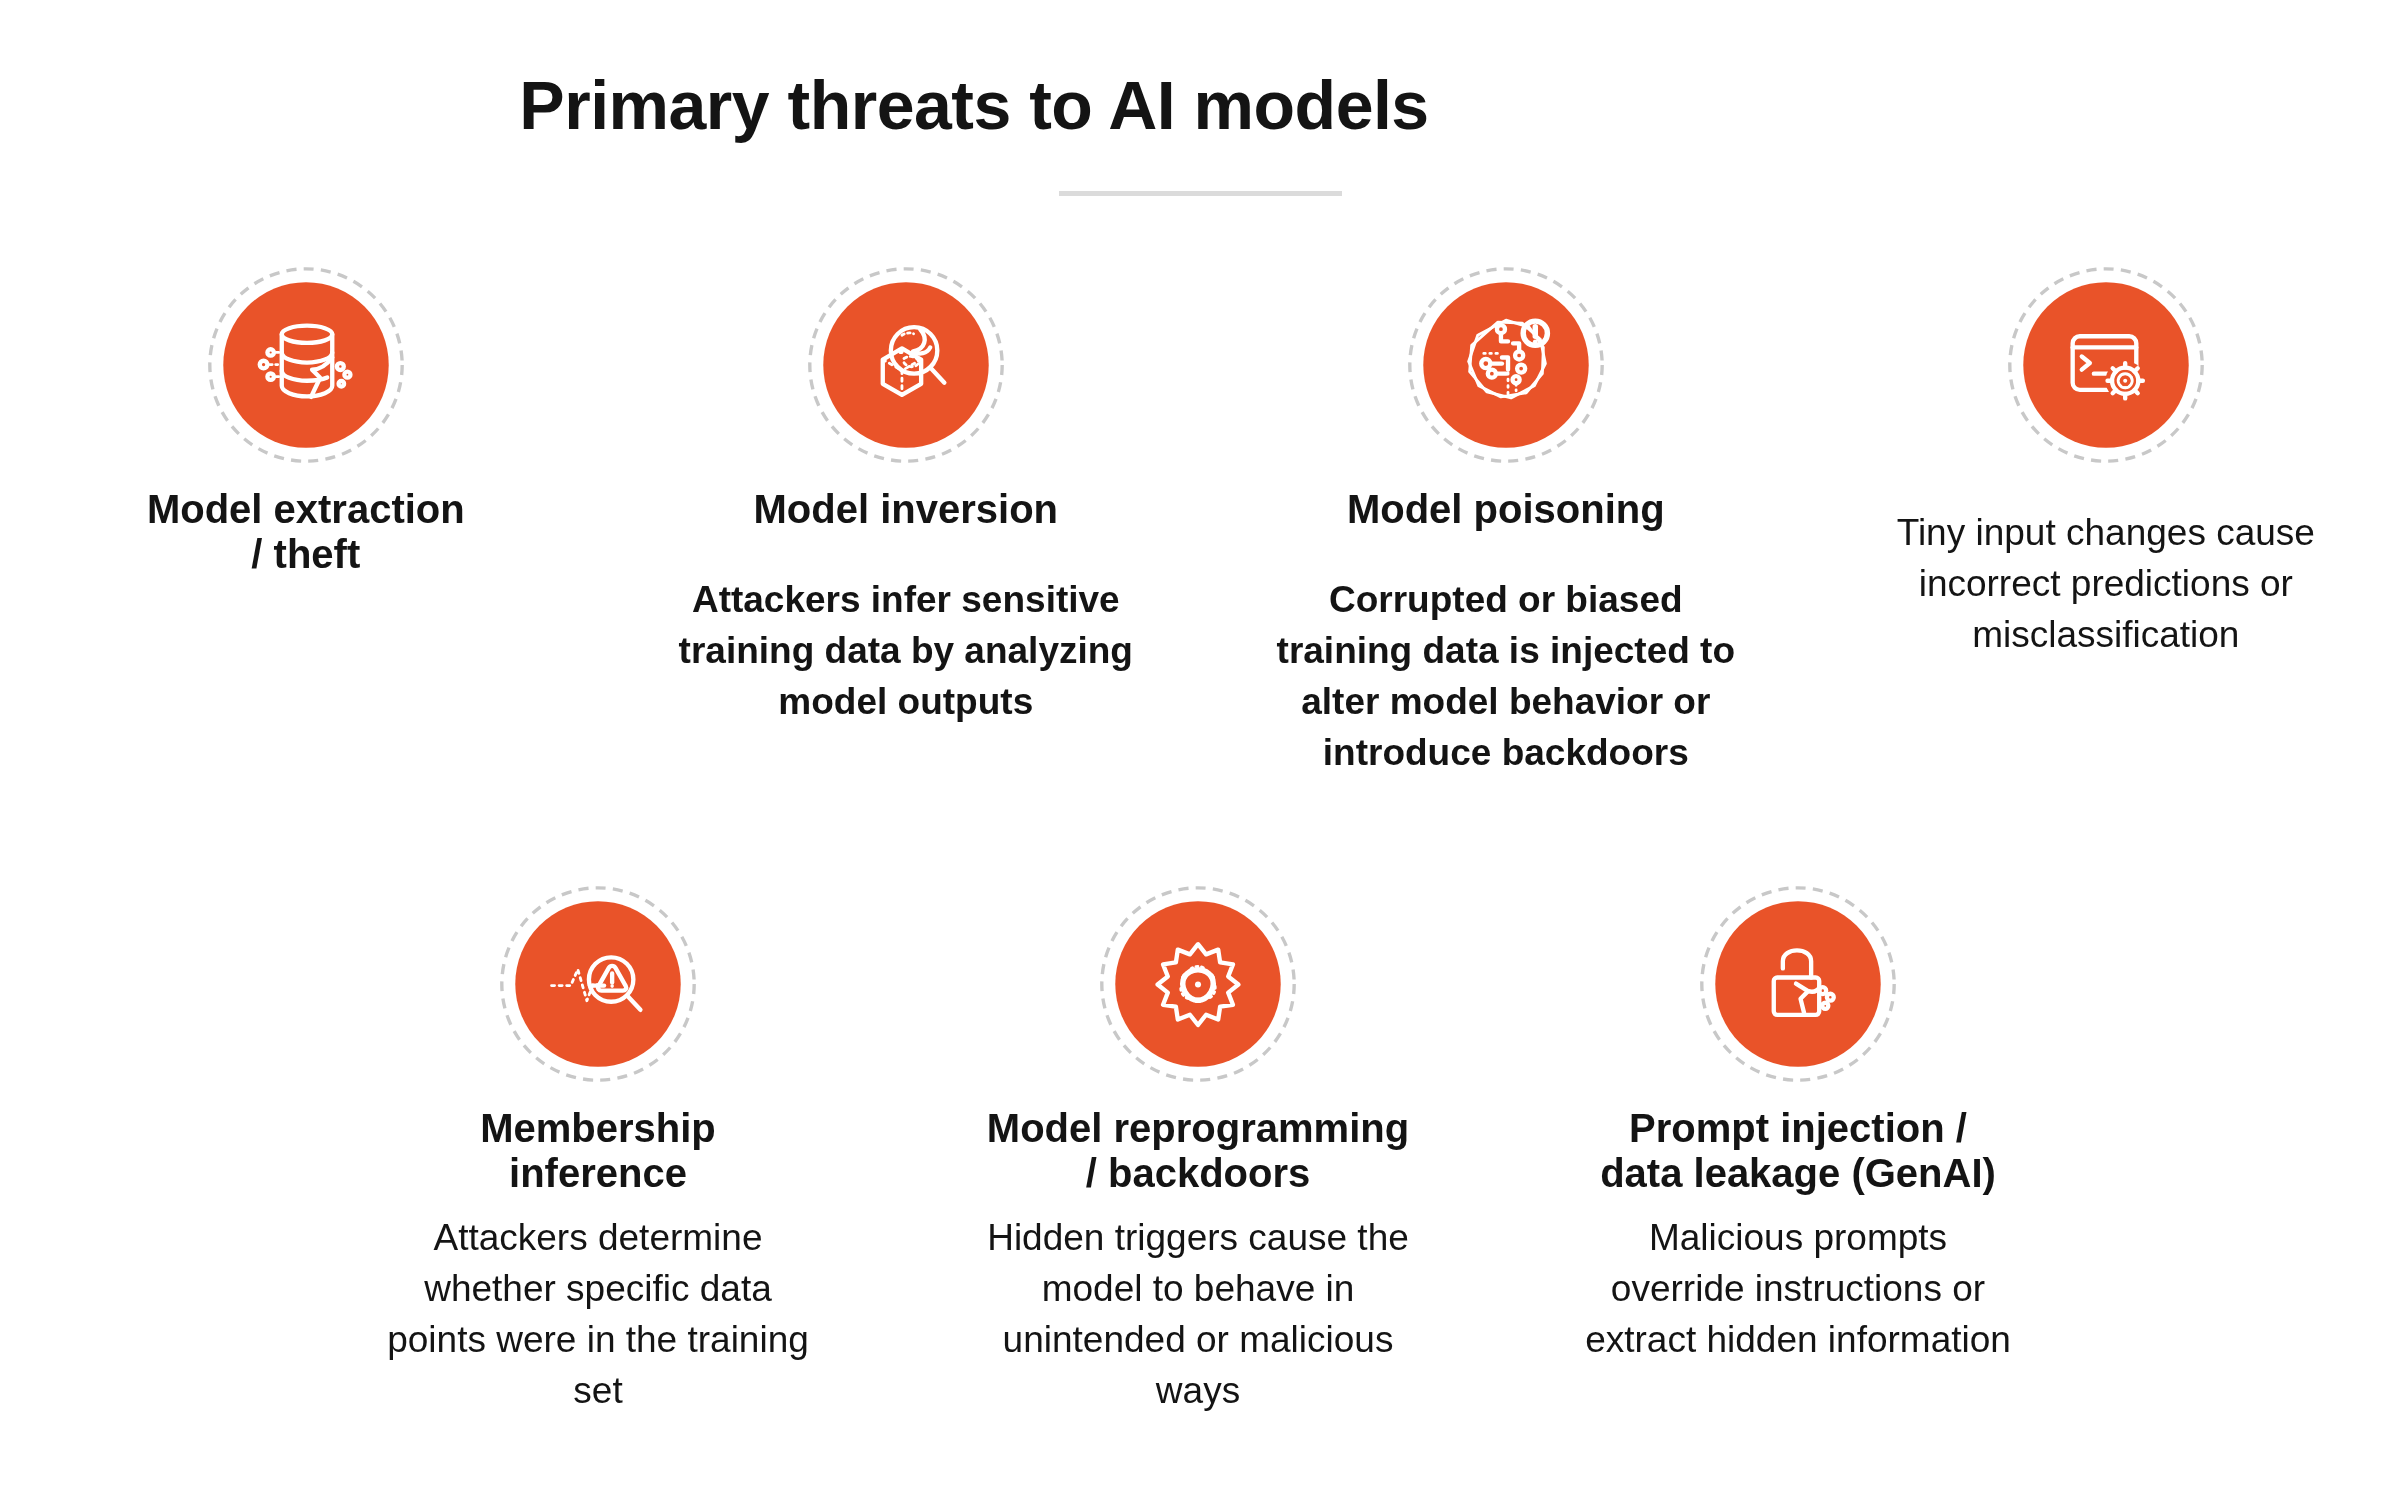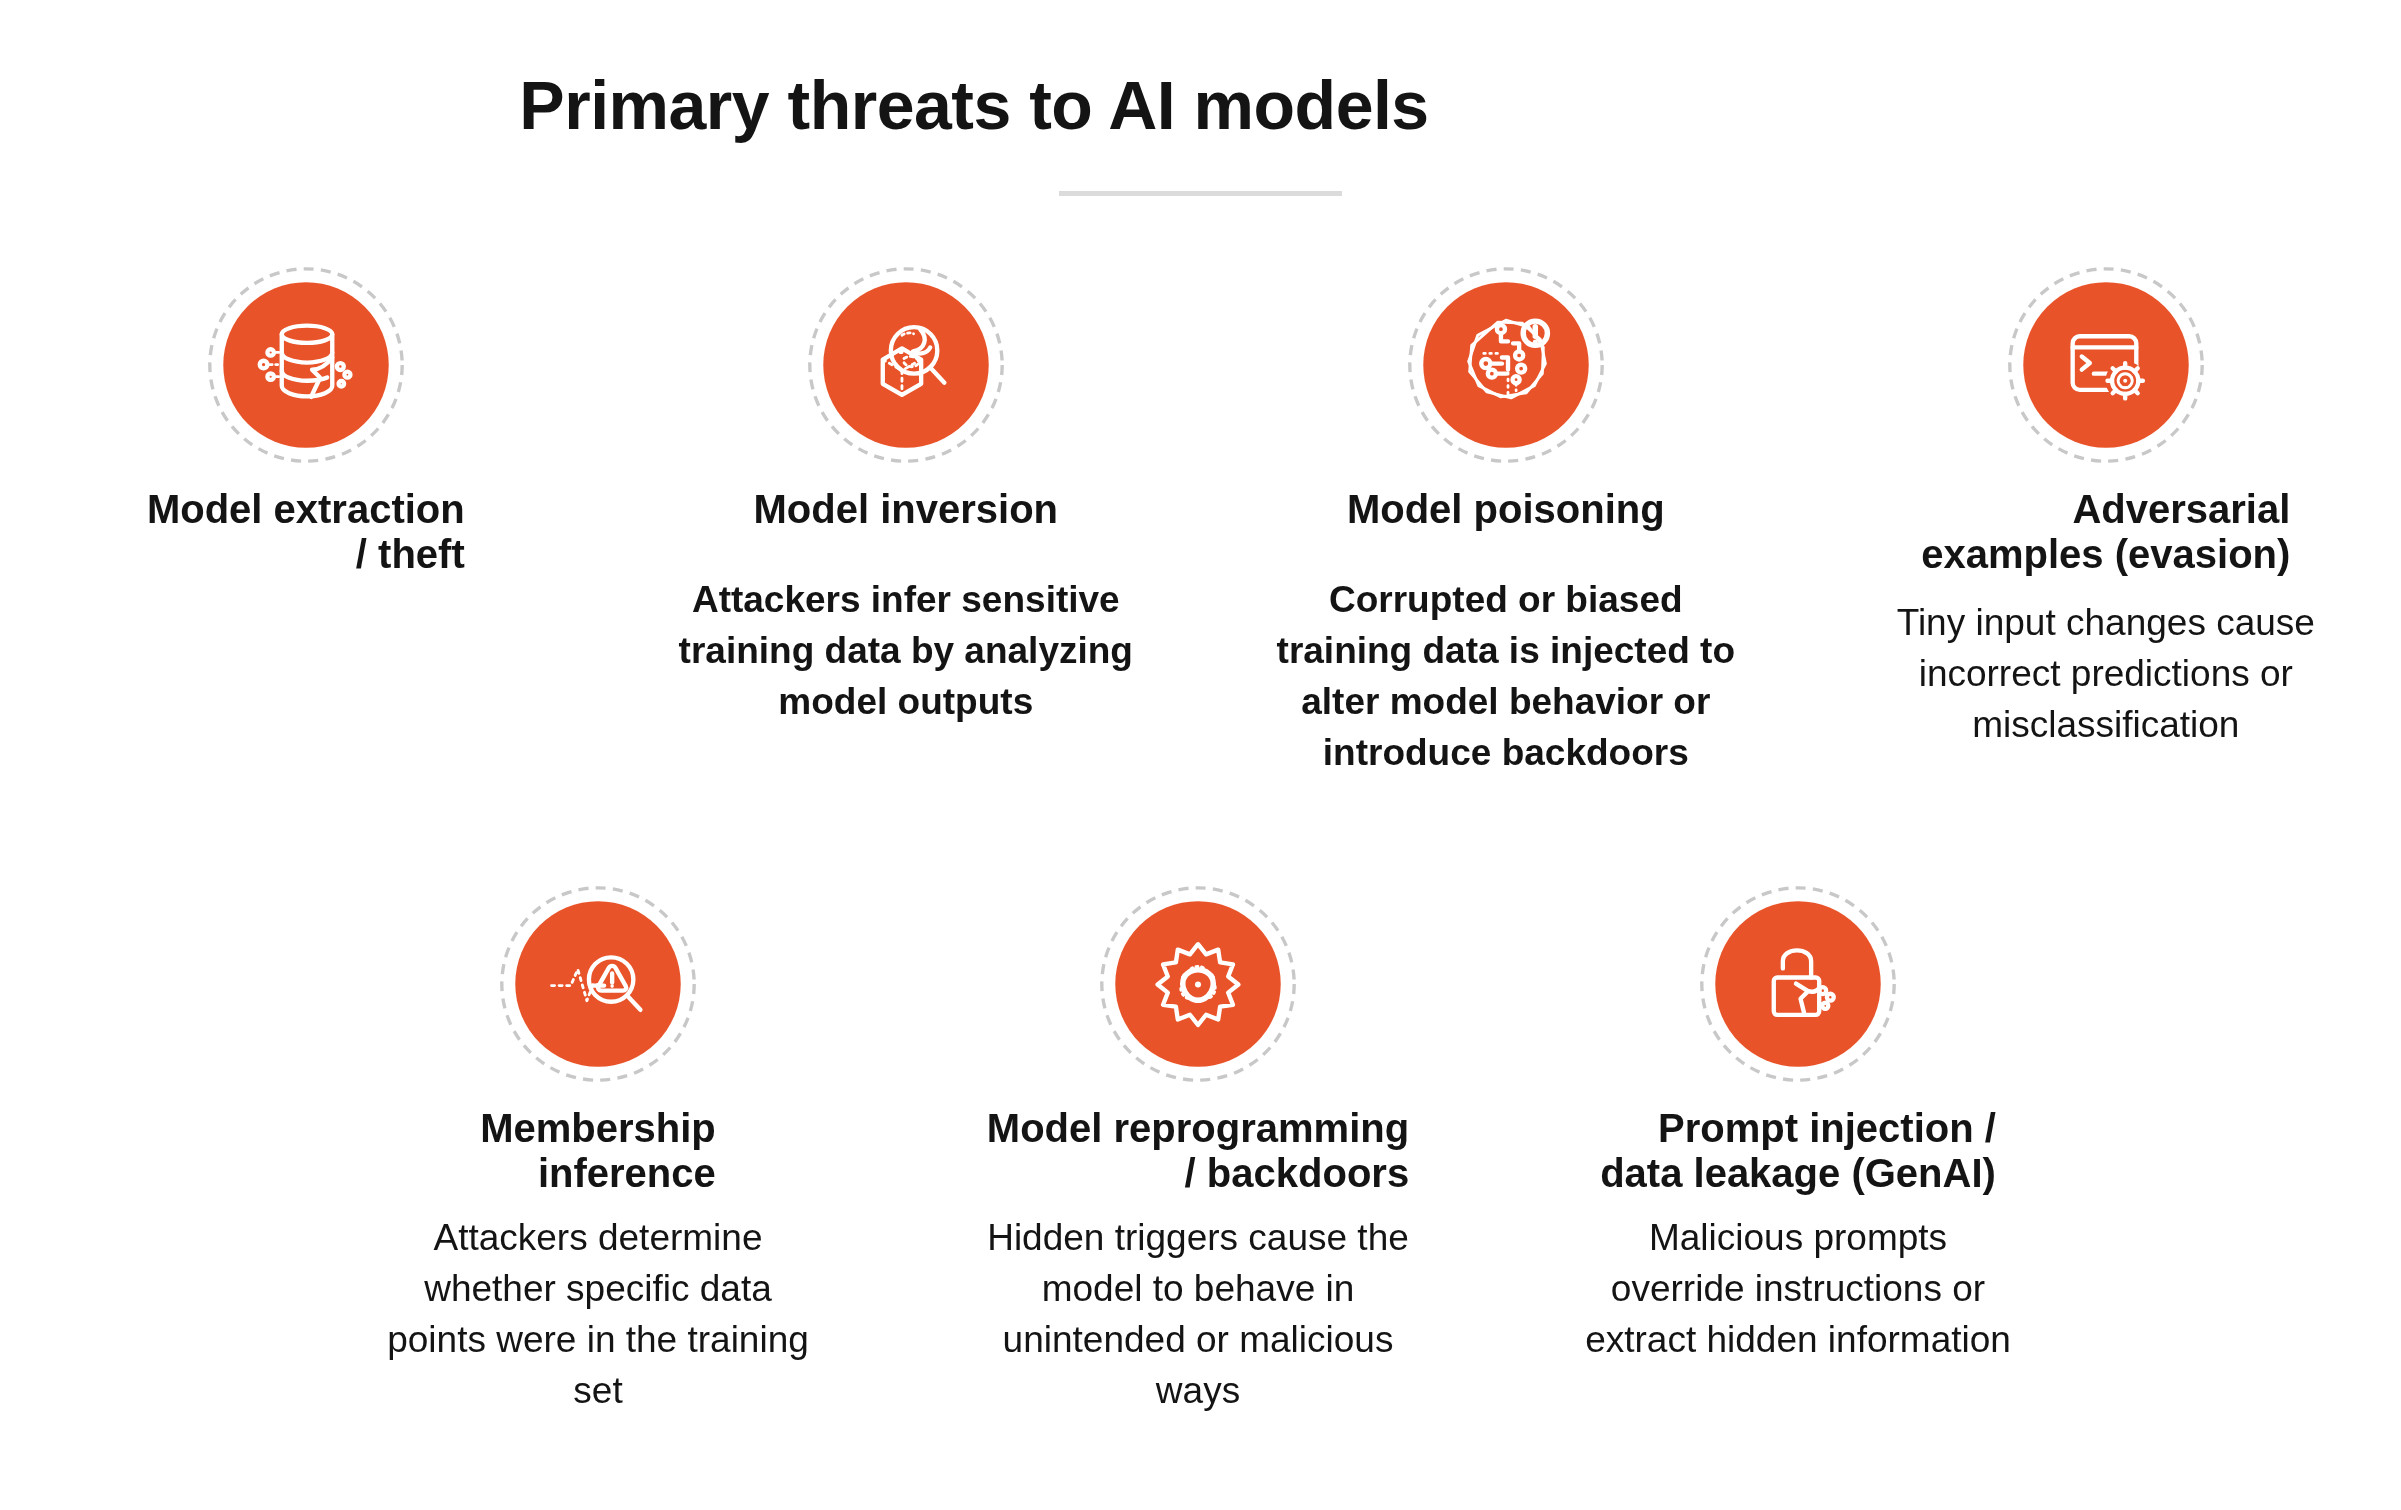--- a/index.html
+++ b/index.html
@@ -39,21 +39,21 @@
     width: 600px;
     display: flex;
     flex-direction: column;
     align-items: center;
   }
   .badge { width: 202px; height: 202px; margin-bottom: 21px; }
   .card-title {
     font-size: 40px;
     line-height: 45px;
     font-weight: 700;
-    text-align: right;
+    text-align: center;
     white-space: pre-line;
     margin: 0;
   }
   .card-body {
     font-size: 37px;
     line-height: 51px;
     font-weight: 400;
     text-align: center;
     white-space: pre-line;
     margin: 0;
@@ -176,22 +176,20 @@
         <path class="thin" d="M63 63.5 A7 7 0 0 1 75 63.5"></path>
         <g transform="rotate(120 69 67)">
             <path class="thin" d="M63 63.5 A7 7 0 0 1 75 63.5"></path>
           </g>
         <g transform="rotate(240 69 67)">
             <path class="thin" d="M63 63.5 A7 7 0 0 1 75 63.5"></path>
           </g>
         <circle class="fdot" cx="69" cy="67" r="2"></circle>
       </g>
     </svg>
-    <h2 class="card-title">Adversarial
-examples (evasion)</h2>
     <p class="card-body">Tiny input changes cause
 incorrect predictions or
 misclassification</p>
   </div>
 </section>
 
 <section class="row row2">
 
   <div class="card two">
     <svg class="badge" viewBox="0 0 420 420">

